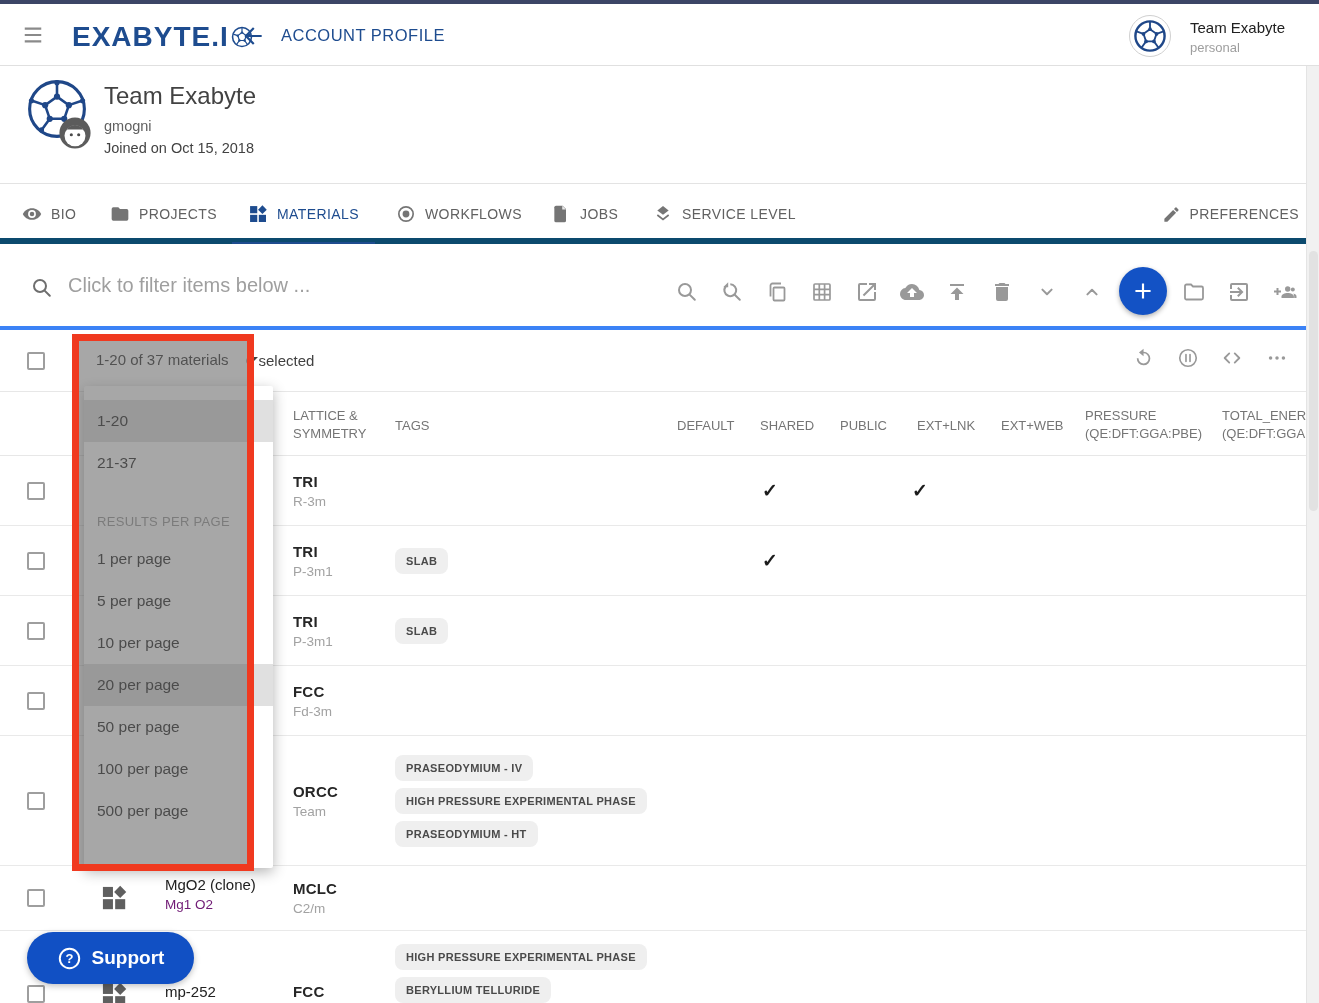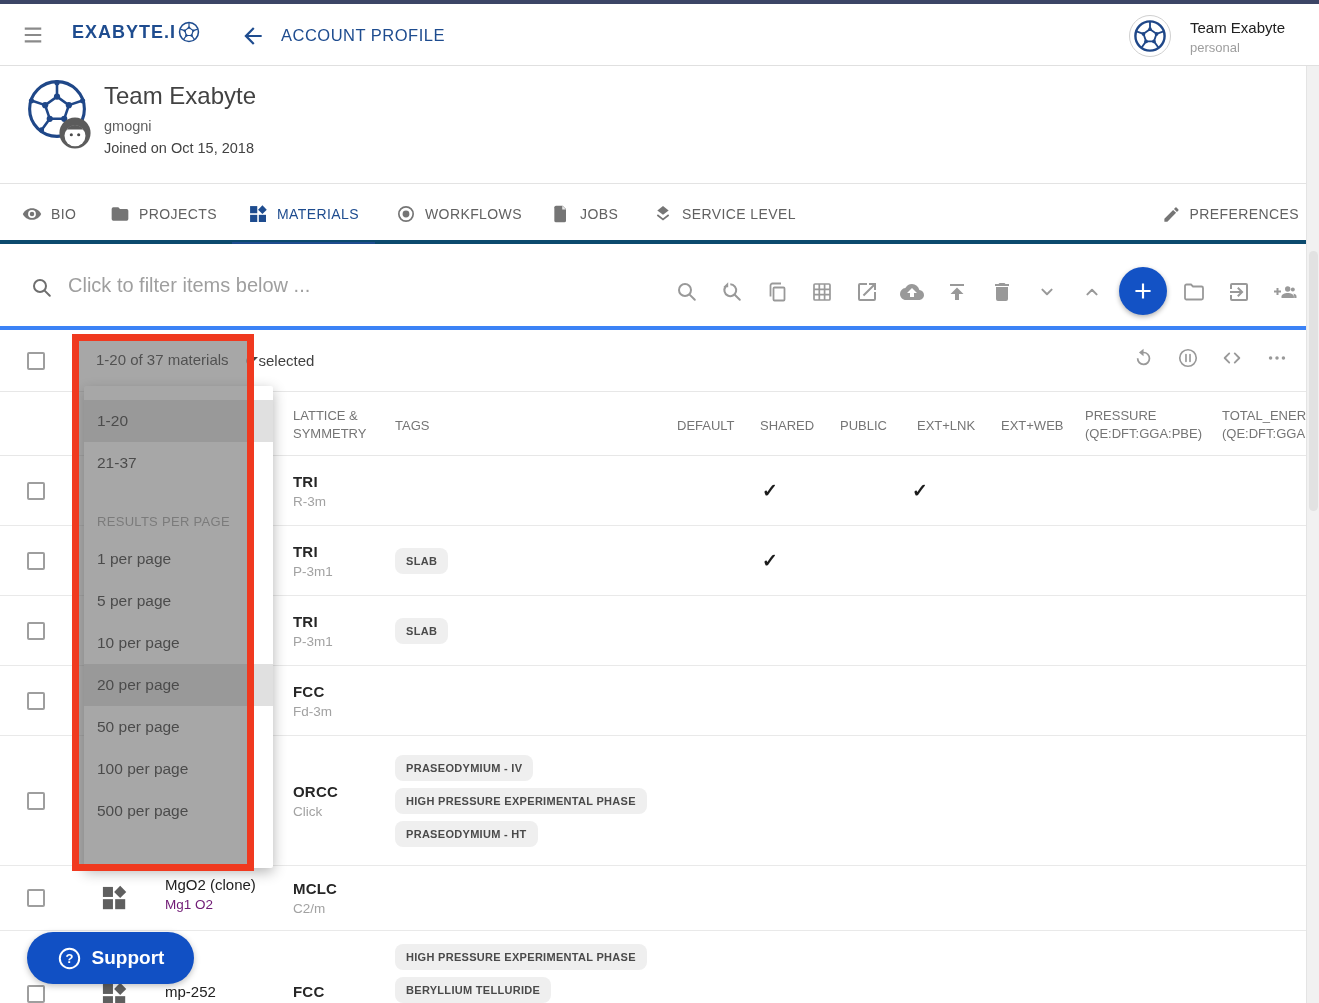--- a/index.html
+++ b/index.html
@@ -7,38 +7,38 @@
     font-family:"Liberation Sans", sans-serif; -webkit-font-smoothing:antialiased; }
   #app { position:absolute; inset:0; width:1319px; height:1003px; background:#fff; }
   .abs { position:absolute; }
   svg { display:block; }
 
   
   #topstrip { left:0; top:0; width:1319px; height:4px; background:#3c4566; z-index:60; }
   #topbar { left:0; top:4px; width:1319px; height:62px; background:#fff; border-bottom:1px solid #e0e0e0; z-index:5; }
   .hamburger { left:20px; top:20px; width:26px; height:22px; color:#8a8a8a; cursor:pointer; }
   #logo { left:72px; top:17px; display:flex; align-items:center; color:#1e4c8f; }
-  #logo .brand-text { font-size:18px; font-weight:700; letter-spacing:1px; }
+  #logo .brand-text { font-size:28px; font-weight:700; letter-spacing:1px; }
   #back-arrow { left:240px; top:19px; width:26px; height:26px; color:#1e4c8f; cursor:pointer; }
   #page-title { left:281px; top:22px; font-size:16.5px; color:#1e4c8f; letter-spacing:.5px; }
   #tb-avatar { left:1129px; top:11px; width:42px; height:42px; border-radius:50%;
     border:1px solid #d0d0d0; color:#1f4788; padding:3px; background:#fff; }
   #tb-user-name { left:1190px; top:15px; font-size:15px; color:#212121; }
   #tb-user-role { left:1190px; top:36px; font-size:13px; color:#9e9e9e; }
 
   
   #profile { left:0; top:66px; width:1319px; height:118px; background:#fff; border-bottom:1px solid #e3e3e3; }
   #profile-avatar { left:26px; top:12px; width:62px; height:62px; color:#1f4788; }
   #profile-badge { left:58px; top:50px; width:34px; height:34px; }
   #profile-name { left:104px; top:16px; font-size:24px; color:#424242; }
   #profile-username { left:104px; top:52px; font-size:14.5px; color:#616161; }
   #profile-joined { left:104px; top:74px; font-size:14.5px; color:#424242; }
 
   
-  #tabs { left:0; top:184px; width:1319px; height:60px; border-bottom:4px solid #0c4a6e; background:#fff; }
+  #tabs { left:0; top:184px; width:1319px; height:60px; border-bottom:6px solid #0c4a6e; background:#fff; }
   .tab { position:absolute; top:0; height:60px; display:flex; align-items:center; gap:9px;
     padding:0 16px; color:#616161; font-size:14px; letter-spacing:.4px; cursor:pointer; }
   .tab .ticon { color:#757575; }
   .tab.active { color:#1e4c8f; }
   .tab.active .ticon { color:#1e4c8f; }
   .tab.active::after { content:""; position:absolute; left:0; right:0; bottom:-1px; height:3px; background:#1e4c8f; }
 
   
   #filter-row { left:0; top:244px; width:1319px; height:86px; background:#fff; border-bottom:4px solid #3b82f6; }
   #filter-search-icon { left:30px; top:32px; color:#6e6e6e; }
@@ -397,21 +397,21 @@
         <div class="checkbox row-check"></div>
         <div class="cell-lattice">
           <span class="lat-main">FCC</span>
           <span class="lat-sub">Fd-3m</span>
         </div>
       </div>
       <div class="trow" style="height: 130px;">
         <div class="checkbox row-check"></div>
         <div class="cell-lattice">
           <span class="lat-main">ORCC</span>
-          <span class="lat-sub">Click</span>
+          <span class="lat-sub">Team</span>
         </div>
         <div class="cell-tags">
           <span class="chip">PRASEODYMIUM - IV</span>
           <span class="chip">HIGH PRESSURE EXPERIMENTAL PHASE</span>
           <span class="chip">PRASEODYMIUM - HT</span>
         </div>
       </div>
       <div class="trow" style="height: 65px;">
         <div class="checkbox row-check"></div>
         <div class="cell-icon">

